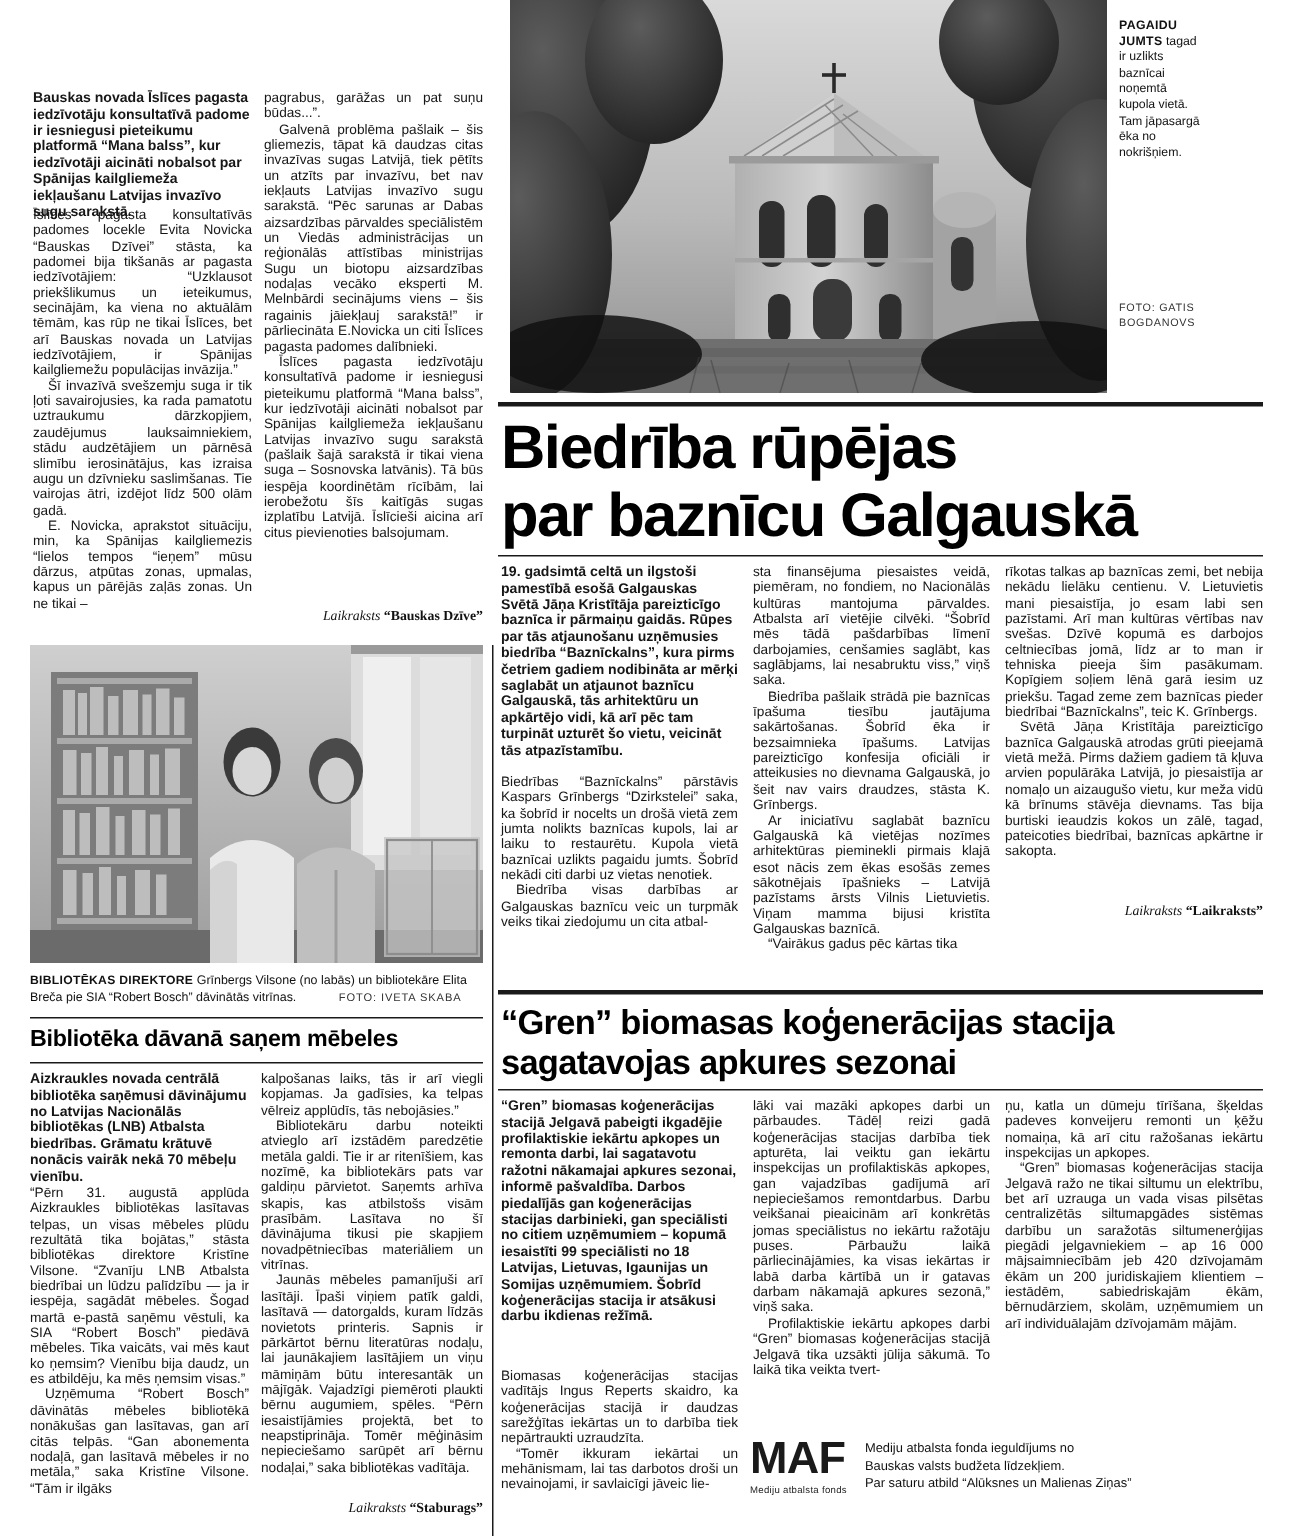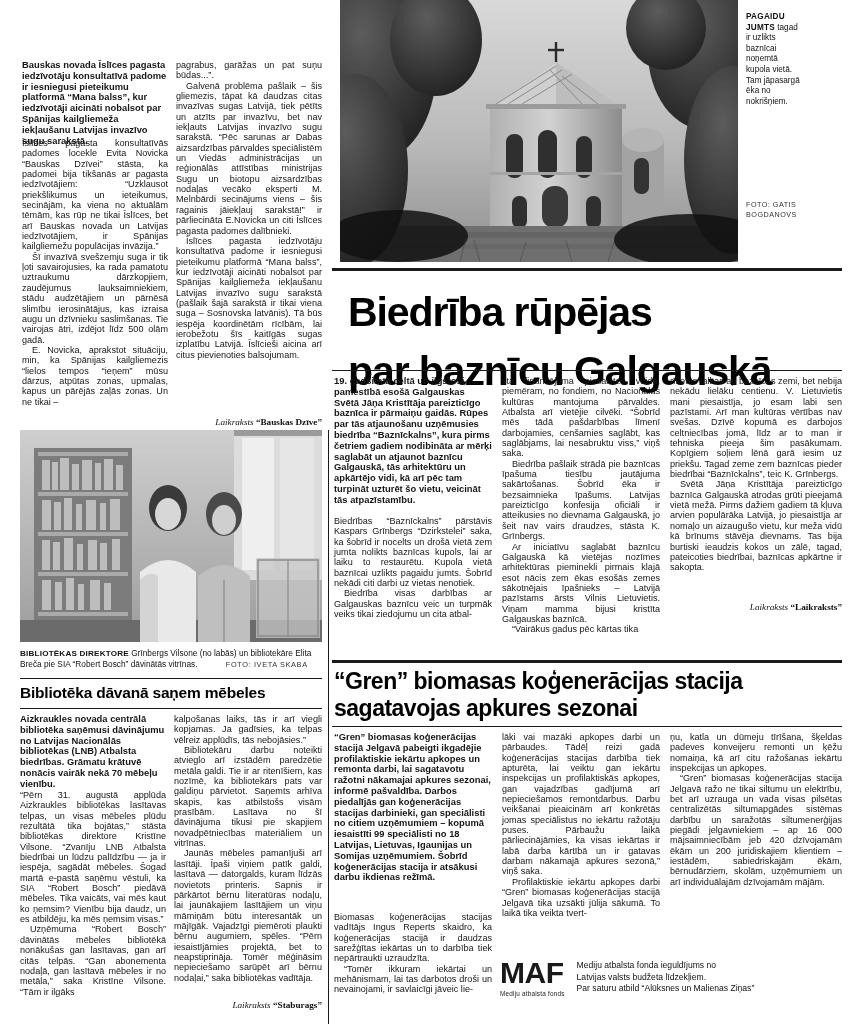--- a/index.html
+++ b/index.html
@@ -42,21 +42,21 @@
     color: #000;
     margin: 0;
   }
   .hl-huge {
     font-family: "Liberation Sans", sans-serif;
     font-weight: bold;
     font-size: 41px;
     line-height: 45px;
     letter-spacing: -1.1px;
     color: #000;
-    margin: 14px;
+    margin: 0;
   }
   .hl-mid {
     font-family: "Liberation Sans", sans-serif;
     font-weight: bold;
     font-size: 23px;
     line-height: 26.5px;
     letter-spacing: -0.5px;
     color: #000;
     margin: 0;
   }
@@ -158,21 +158,21 @@
     <p>Šī invazīvā svešzemju suga ir tik ļoti savairojusies, ka rada pamatotu uztraukumu dārzkopjiem, zaudējumus lauksaimniekiem, stādu audzētājiem un pārnēsā slimību ierosinātājus, kas izraisa augu un dzīvnieku saslimšanas. Tie vairojas ātri, izdējot līdz 500 olām gadā.</p>
     <p>E. Novicka, aprakstot situāciju, min, ka Spānijas kailgliemezis “lielos tempos “ieņem” mūsu dārzus, atpūtas zonas, upmalas, kapus un pārējās zaļās zonas. Un ne tikai –</p>
   </div>
 
   <div class="abs body-col" style="left:176px; top:60px; width:146px;">
     <p class="first">pagrabus, garāžas un pat suņu būdas...”.</p>
     <p>Galvenā problēma pašlaik – šis gliemezis, tāpat kā daudzas citas invazīvas sugas Latvijā, tiek pētīts un atzīts par invazīvu, bet nav iekļauts Latvijas invazīvo sugu sarakstā. “Pēc sarunas ar Dabas aizsardzības pārvaldes speciālistēm un Viedās administrācijas un reģionālās attīstības ministrijas Sugu un biotopu aizsardzības nodaļas vecāko eksperti M. Melnbārdi secinājums viens – šis ragainis jāiekļauj sarakstā!” ir pārliecināta E.Novicka un citi Īslīces pagasta padomes dalībnieki.</p>
     <p>Īslīces pagasta iedzīvotāju konsultatīvā padome ir iesniegusi pieteikumu platformā “Mana balss”, kur iedzīvotāji aicināti nobalsot par Spānijas kailgliemeža iekļaušanu Latvijas invazīvo sugu sarakstā (pašlaik šajā sarakstā ir tikai viena suga – Sosnovska latvānis). Tā būs iespēja koordinētām rīcībām, lai ierobežotu šīs kaitīgās sugas izplatību Latvijā. Īslīcieši aicina arī citus pievienoties balsojumam.</p>
   </div>
 
-  <div class="abs source" style="left:176px; top:417px; width:146px;">
+  <div class="abs source" style="left:176px; top:405px; width:146px;">
     <span>Laikraksts </span><b>“Bauskas Dzīve”</b>
   </div>
 
   <div class="abs photo" style="left:340px; top:0px; width:398px; height:262px;">
     <svg viewBox="0 0 398 262" preserveAspectRatio="none" aria-hidden="true">
       <defs>
         <linearGradient id="sky" x1="0" y1="0" x2="0" y2="1">
           <stop offset="0%" stop-color="#d9d9d9"></stop>
           <stop offset="55%" stop-color="#b9b9b9"></stop>
           <stop offset="100%" stop-color="#8f8f8f"></stop>
@@ -429,18 +429,18 @@
     <p>“Gren” biomasas koģenerācijas stacija Jelgavā ražo ne tikai siltumu un elektrību, bet arī uzrauga un vada visas pilsētas centralizētās siltumapgādes sistēmas darbību un saražotās siltumenerģijas piegādi jelgavniekiem – ap 16 000 mājsaimniecībām jeb 420 dzīvojamām ēkām un 200 juridiskajiem klientiem – iestādēm, sabiedriskajām ēkām, bērnudārziem, skolām, uzņēmumiem un arī individuālajām dzīvojamām mājām.</p>
   </div>
 
   <div class="abs maf-wrap" style="left:500px; top:958px; width:348px;">
     <div>
       <div class="maf-logo">MAF</div>
       <div class="maf-sub">Mediju atbalsta fonds</div>
     </div>
     <div class="maf-text">
       <div>Mediju atbalsta fonda ieguldījums no</div>
-      <div>Latvijas valsts budžeta līdzekļiem.</div>
+      <div>Bauskas valsts budžeta līdzekļiem.</div>
       <div>Par saturu atbild “Alūksnes un Malienas Ziņas”</div>
     </div>
   </div>
 
 </div>
 
 </body></html>

